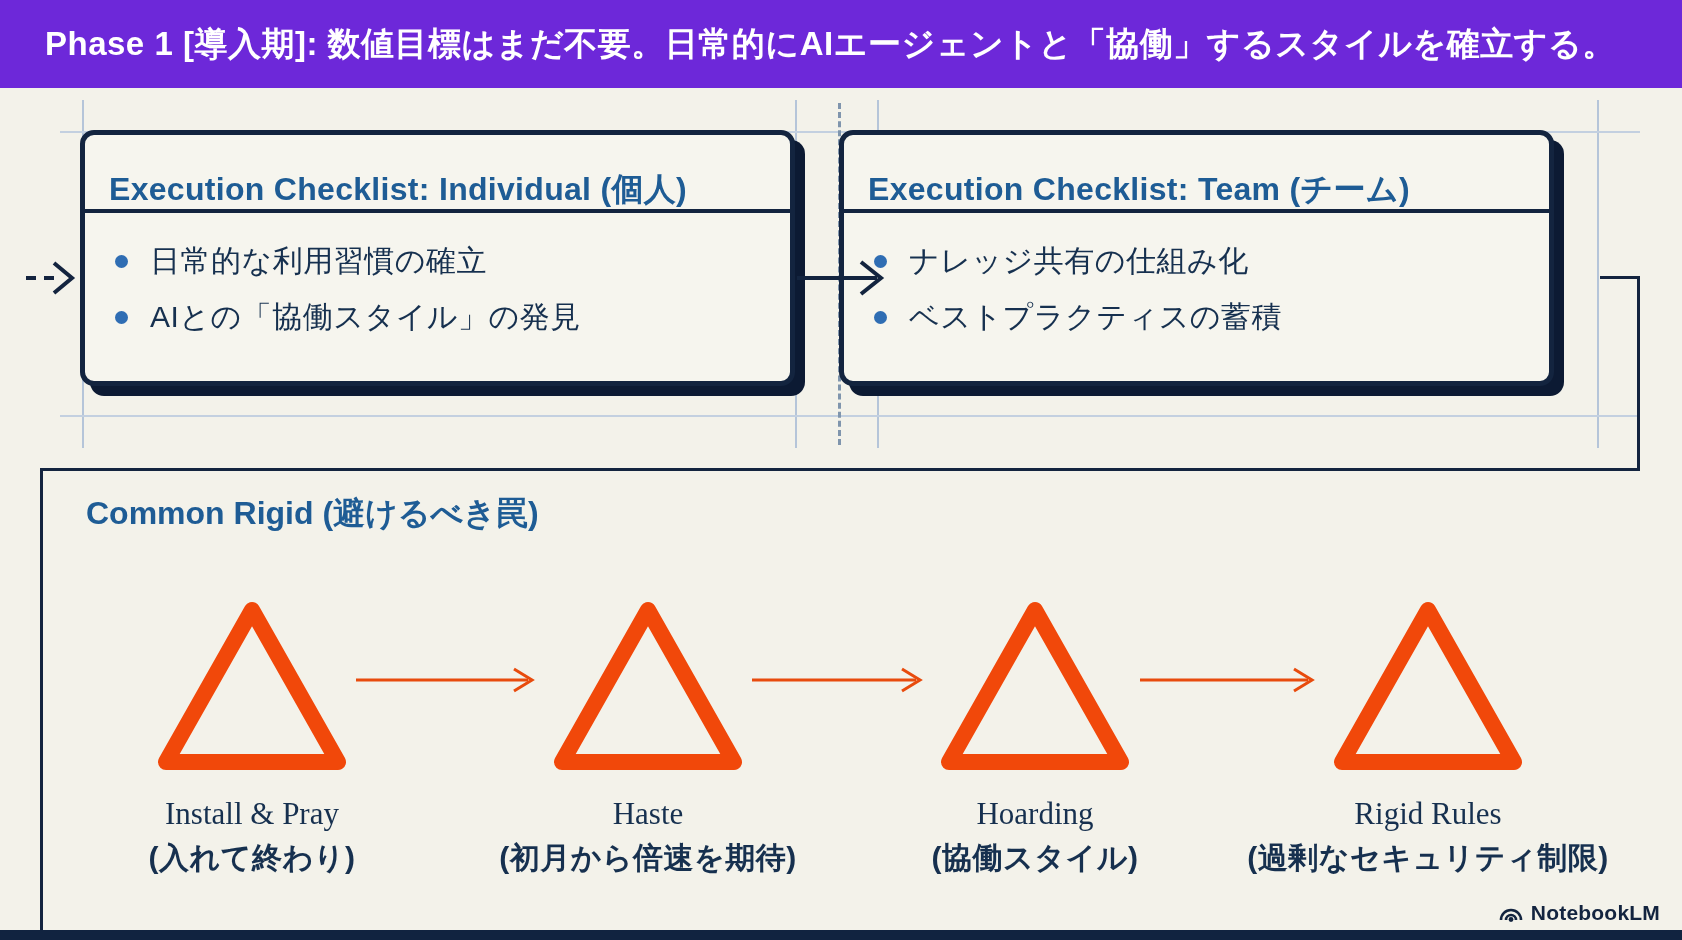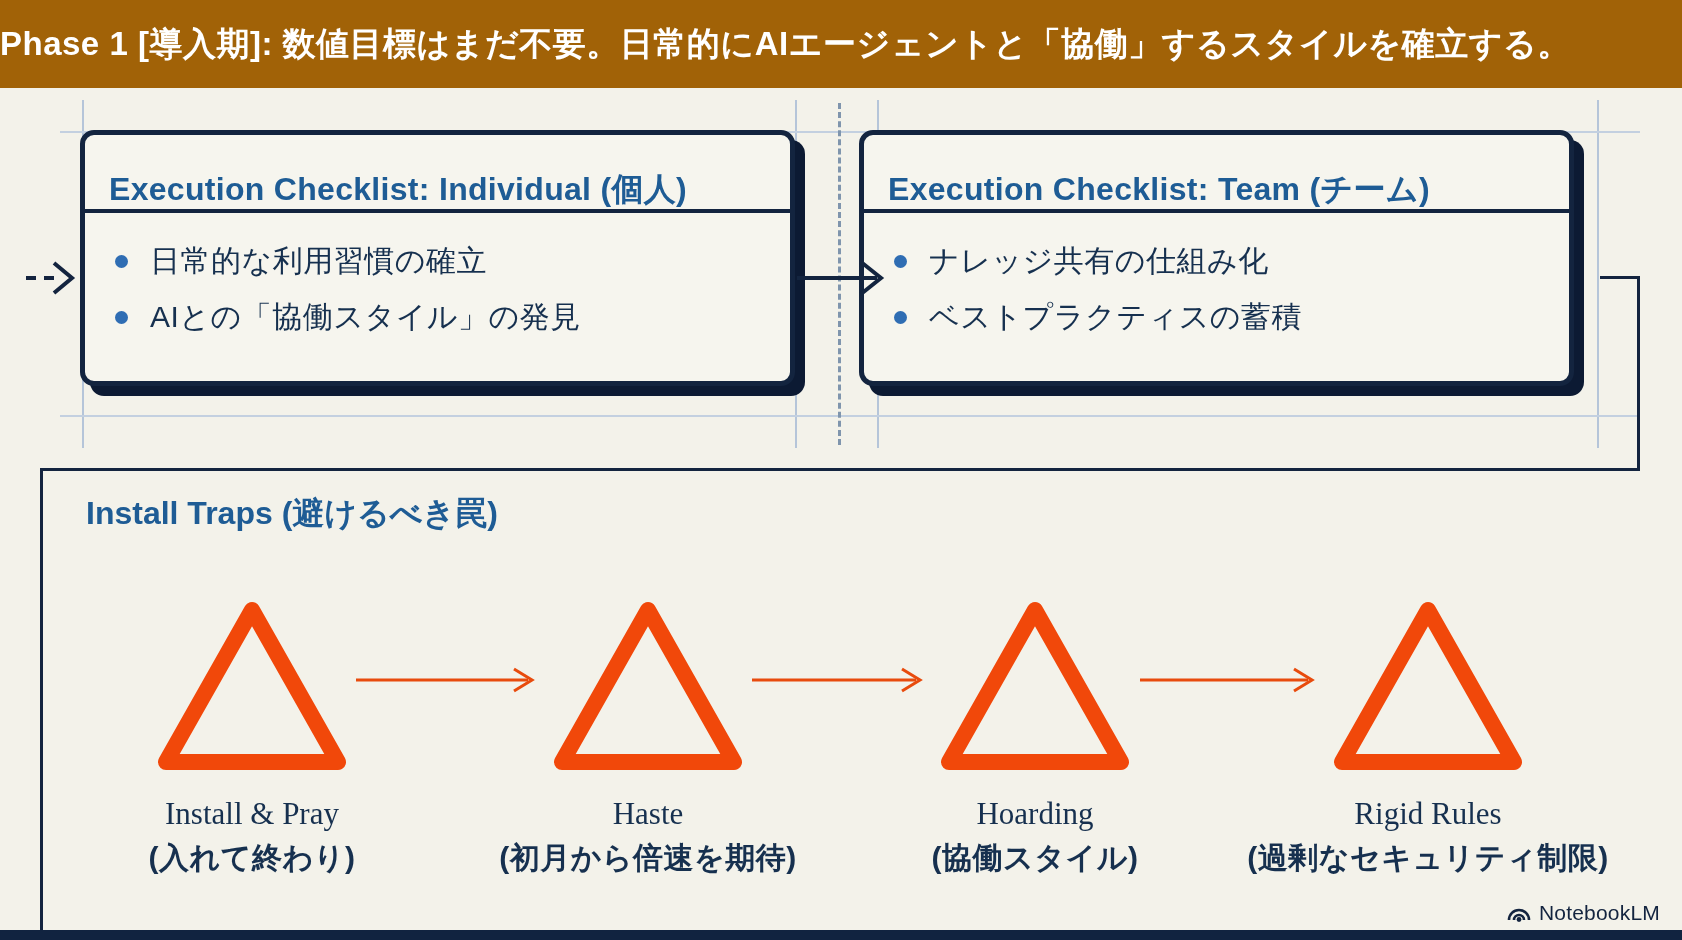--- a/index.html
+++ b/index.html
@@ -6,22 +6,22 @@
   html,body { background:#d8d8d2; }
   .canvas {
     position:relative; width:1682px; height:940px;
     background:#F3F2EA; overflow:hidden;
     font-family:"Liberation Sans", sans-serif;
   }
 
   
   .banner {
     position:absolute; left:0; top:0; width:1682px; height:88px;
-    background:#a16207; color:#ffffff; display:flex; align-items:center;
-    font-size:33px; font-weight:bold; letter-spacing:.5px;
+    background:#6d28d9; color:#ffffff; display:flex; align-items:center;
+    padding-left:45px; font-size:33px; font-weight:bold; letter-spacing:.5px;
     z-index:6;
   }
 
   
   .guide-v { position:absolute; width:2px; background:#b5c5d9; z-index:1; }
   .guide-h { position:absolute; height:2px; background:#c3d0e0; z-index:1; }
 
   
   .dashed-divider {
     position:absolute; left:838px; top:103px; height:342px; width:0;
@@ -75,21 +75,21 @@
   }
   .trap-label .trap-ja {
     font-family:"Liberation Sans", sans-serif; font-size:30px; font-weight:bold;
     color:#16304F; line-height:46px; letter-spacing:.5px;
   }
 
   
   .brand {
     position:absolute; right:22px; top:898px; height:30px;
     display:flex; align-items:center; gap:7px; z-index:6;
-    color:#13243F; font-size:21px; font-weight:normal; letter-spacing:.2px;
+    color:#13243F; font-size:21px; font-weight:bold; letter-spacing:.2px;
   }
   .bottom-strip {
     position:absolute; left:0; bottom:0; width:1682px; height:10px;
     background:#112340; z-index:6;
   }
 </style>
 </head>
 <body>
 
 <div class="canvas">
@@ -126,41 +126,41 @@
         <span>AIとの「協働スタイル」の発見</span>
       </div>
     </div>
   </div>
 
   <svg class="conn-svg" style="left:797px; top:256px;" width="92" height="44" viewBox="0 0 92 44">
     <line x1="0" y1="22" x2="80" y2="22" stroke="#13243F" stroke-width="4"></line>
     <polyline points="64,6 84,22 64,38" fill="none" stroke="#13243F" stroke-width="4"></polyline>
   </svg>
 
-  <div class="check-box" style="left:859px;">
+  <div class="check-box" style="left:839px;">
     <div class="box-header">
       <span class="box-title">Execution Checklist: Team (チーム)</span>
     </div>
     <div class="box-body">
       <div class="check-item">
         <span class="bullet-dot"></span>
         <span>ナレッジ共有の仕組み化</span>
       </div>
       <div class="check-item">
         <span class="bullet-dot"></span>
         <span>ベストプラクティスの蓄積</span>
       </div>
     </div>
   </div>
 
   <div class="conn-line" style="left:1600px; top:276px; width:40px; height:3px;"></div>
   <div class="conn-line" style="left:1637px; top:276px; width:3px; height:194px;"></div>
 
   <div class="traps-frame"></div>
-  <div class="traps-title">Install Traps (避けるべき罠)</div>
+  <div class="traps-title">Common Rigid (避けるべき罠)</div>
 
   <svg class="triangle-svg" style="left:152px;" viewBox="0 0 200 180">
     <path d="M100 14 L186 166 L14 166 Z" fill="none" stroke="#F1480A" stroke-width="16" stroke-linejoin="round"></path>
   </svg>
   <svg class="triangle-svg" style="left:548px;" viewBox="0 0 200 180">
     <path d="M100 14 L186 166 L14 166 Z" fill="none" stroke="#F1480A" stroke-width="16" stroke-linejoin="round"></path>
   </svg>
   <svg class="triangle-svg" style="left:935px;" viewBox="0 0 200 180">
     <path d="M100 14 L186 166 L14 166 Z" fill="none" stroke="#F1480A" stroke-width="16" stroke-linejoin="round"></path>
   </svg>

